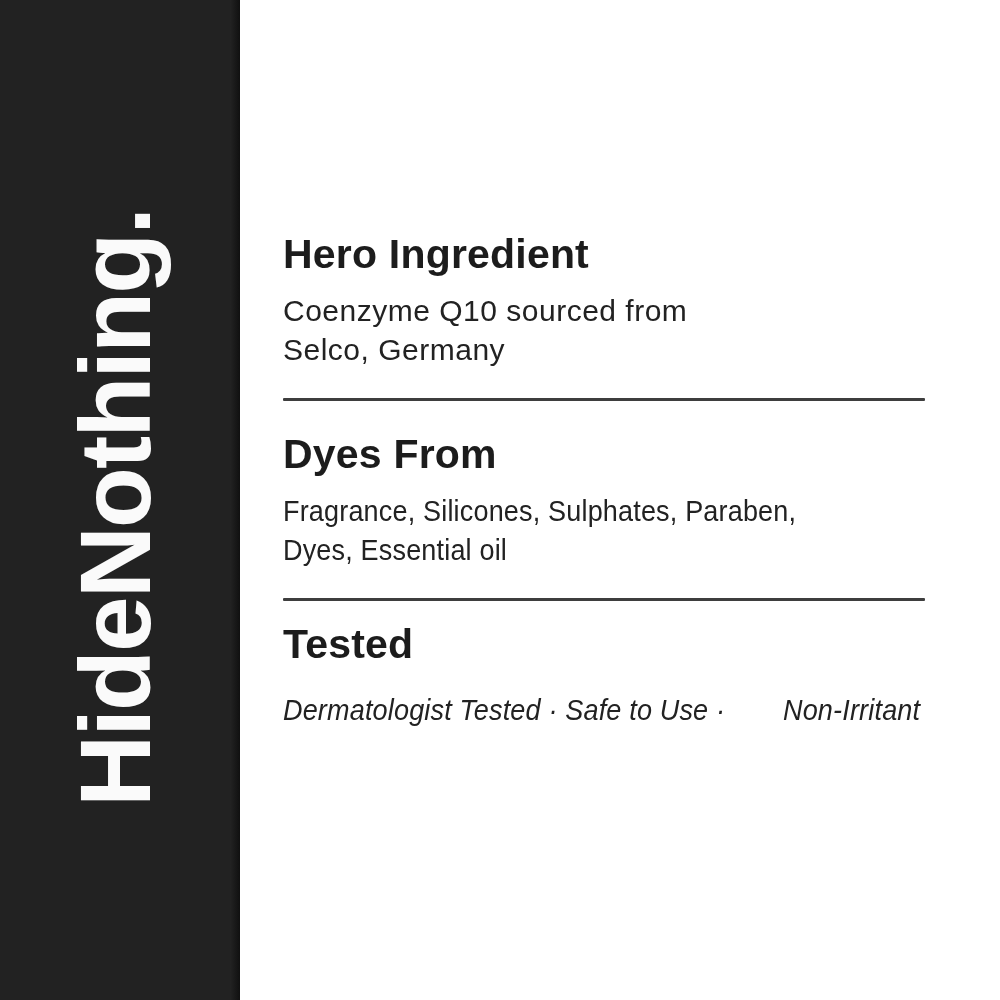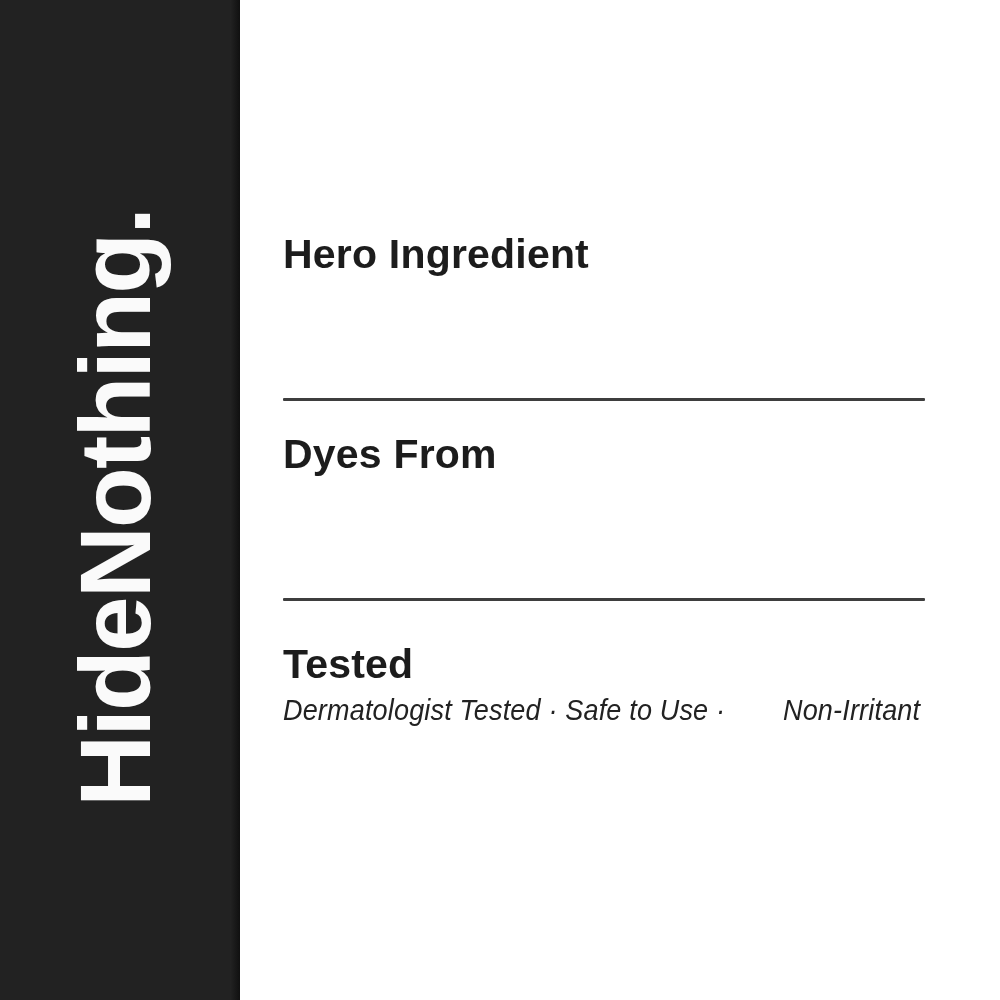--- a/index.html
+++ b/index.html
@@ -86,39 +86,47 @@
     background: var(--divider);
     border-radius: 1px;
   }
   
   .h-1 { top: 232px; }
   .b-1 { top: 291px; }
   .d-1 { top: 398px; }
   .h-2 { top: 432px; }
   .b-2 { top: 491px; }
   .d-2 { top: 598px; }
-  .h-3 { top: 642px; }
+  .h-3 { top: 622px; }
   .b-3 { top: 690px; font-style: italic; }
 </style>
 </head>
 <body>
 
 <div class="canvas">
 
   <div class="band">
     <div class="brand-vertical">HideNothing.</div>
   </div>
 
   <div class="content">
 
     <h2 class="section-heading h-1">Hero Ingredient</h2>
+    <p class="body-text body-wide b-1">
+      <span class="line">Coenzyme Q10 sourced from</span>
+      <span class="line">Selco, Germany</span>
+    </p>
 
     <div class="divider d-1"></div>
 
     <h2 class="section-heading h-2">Dyes From</h2>
+    <p class="body-text body-condensed b-2">
+      <span class="line">Fragrance, Silicones, Sulphates, Paraben,</span>
+      <span class="line">Dyes, Essential oil</span>
+    </p>
 
     <div class="divider d-2"></div>
 
     <h2 class="section-heading h-3">Tested</h2>
     <p class="body-text body-condensed b-3">
       <span class="line">Dermatologist Tested · Safe to Use ·</span>
       <span class="line">Non-Irritant</span>
     </p>
 
   </div>

